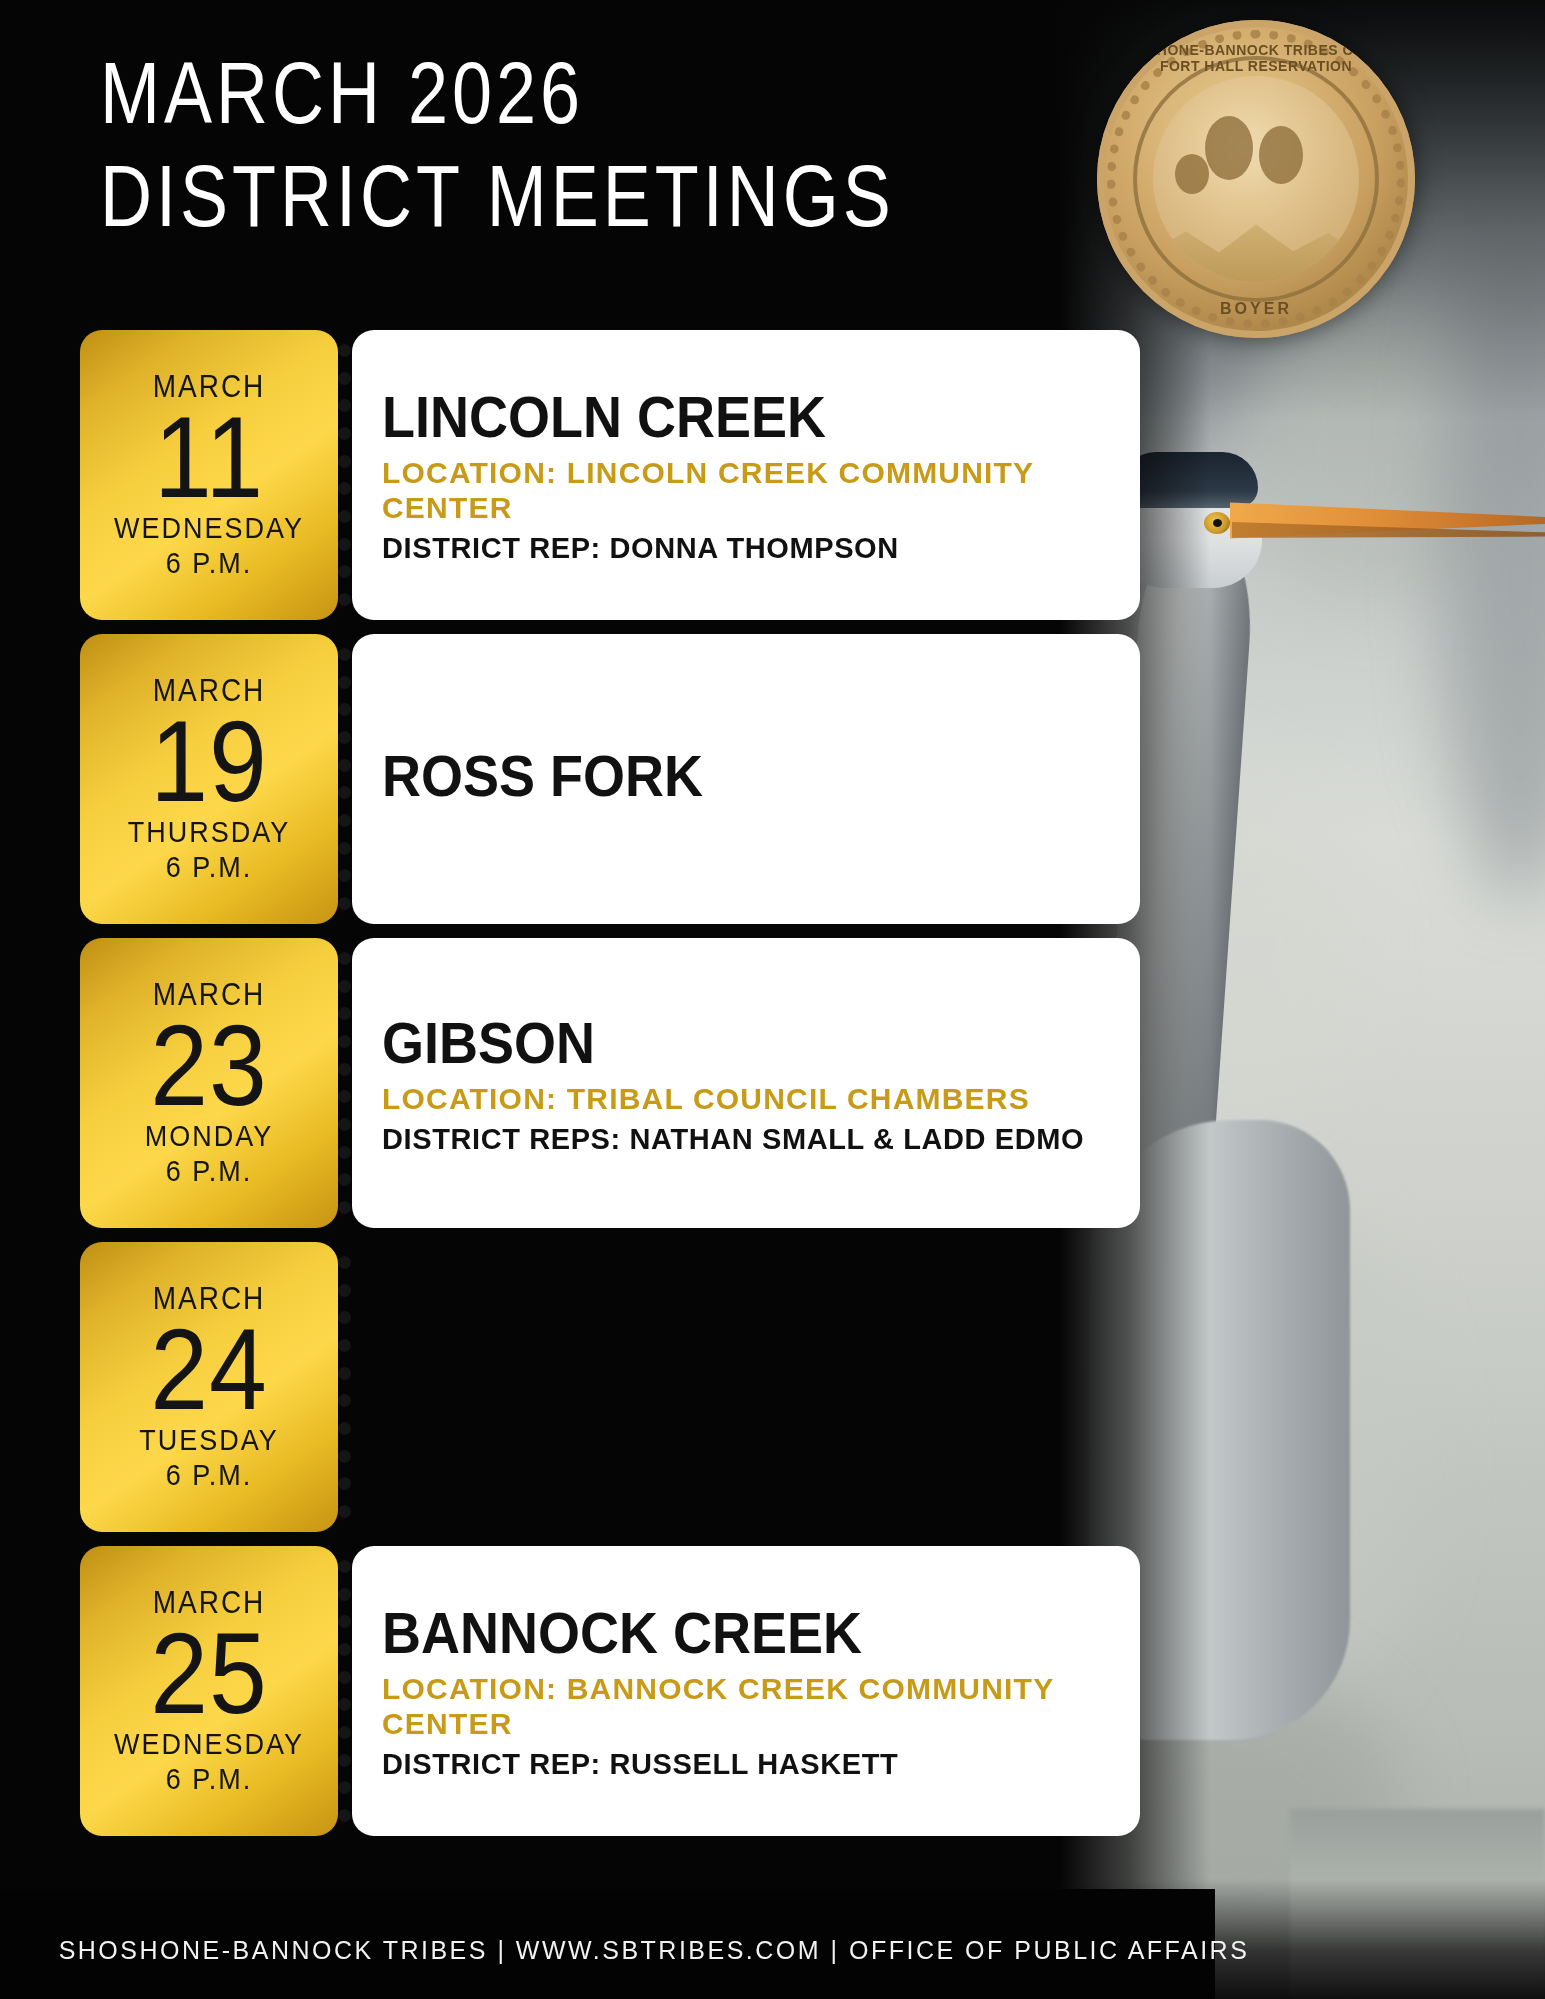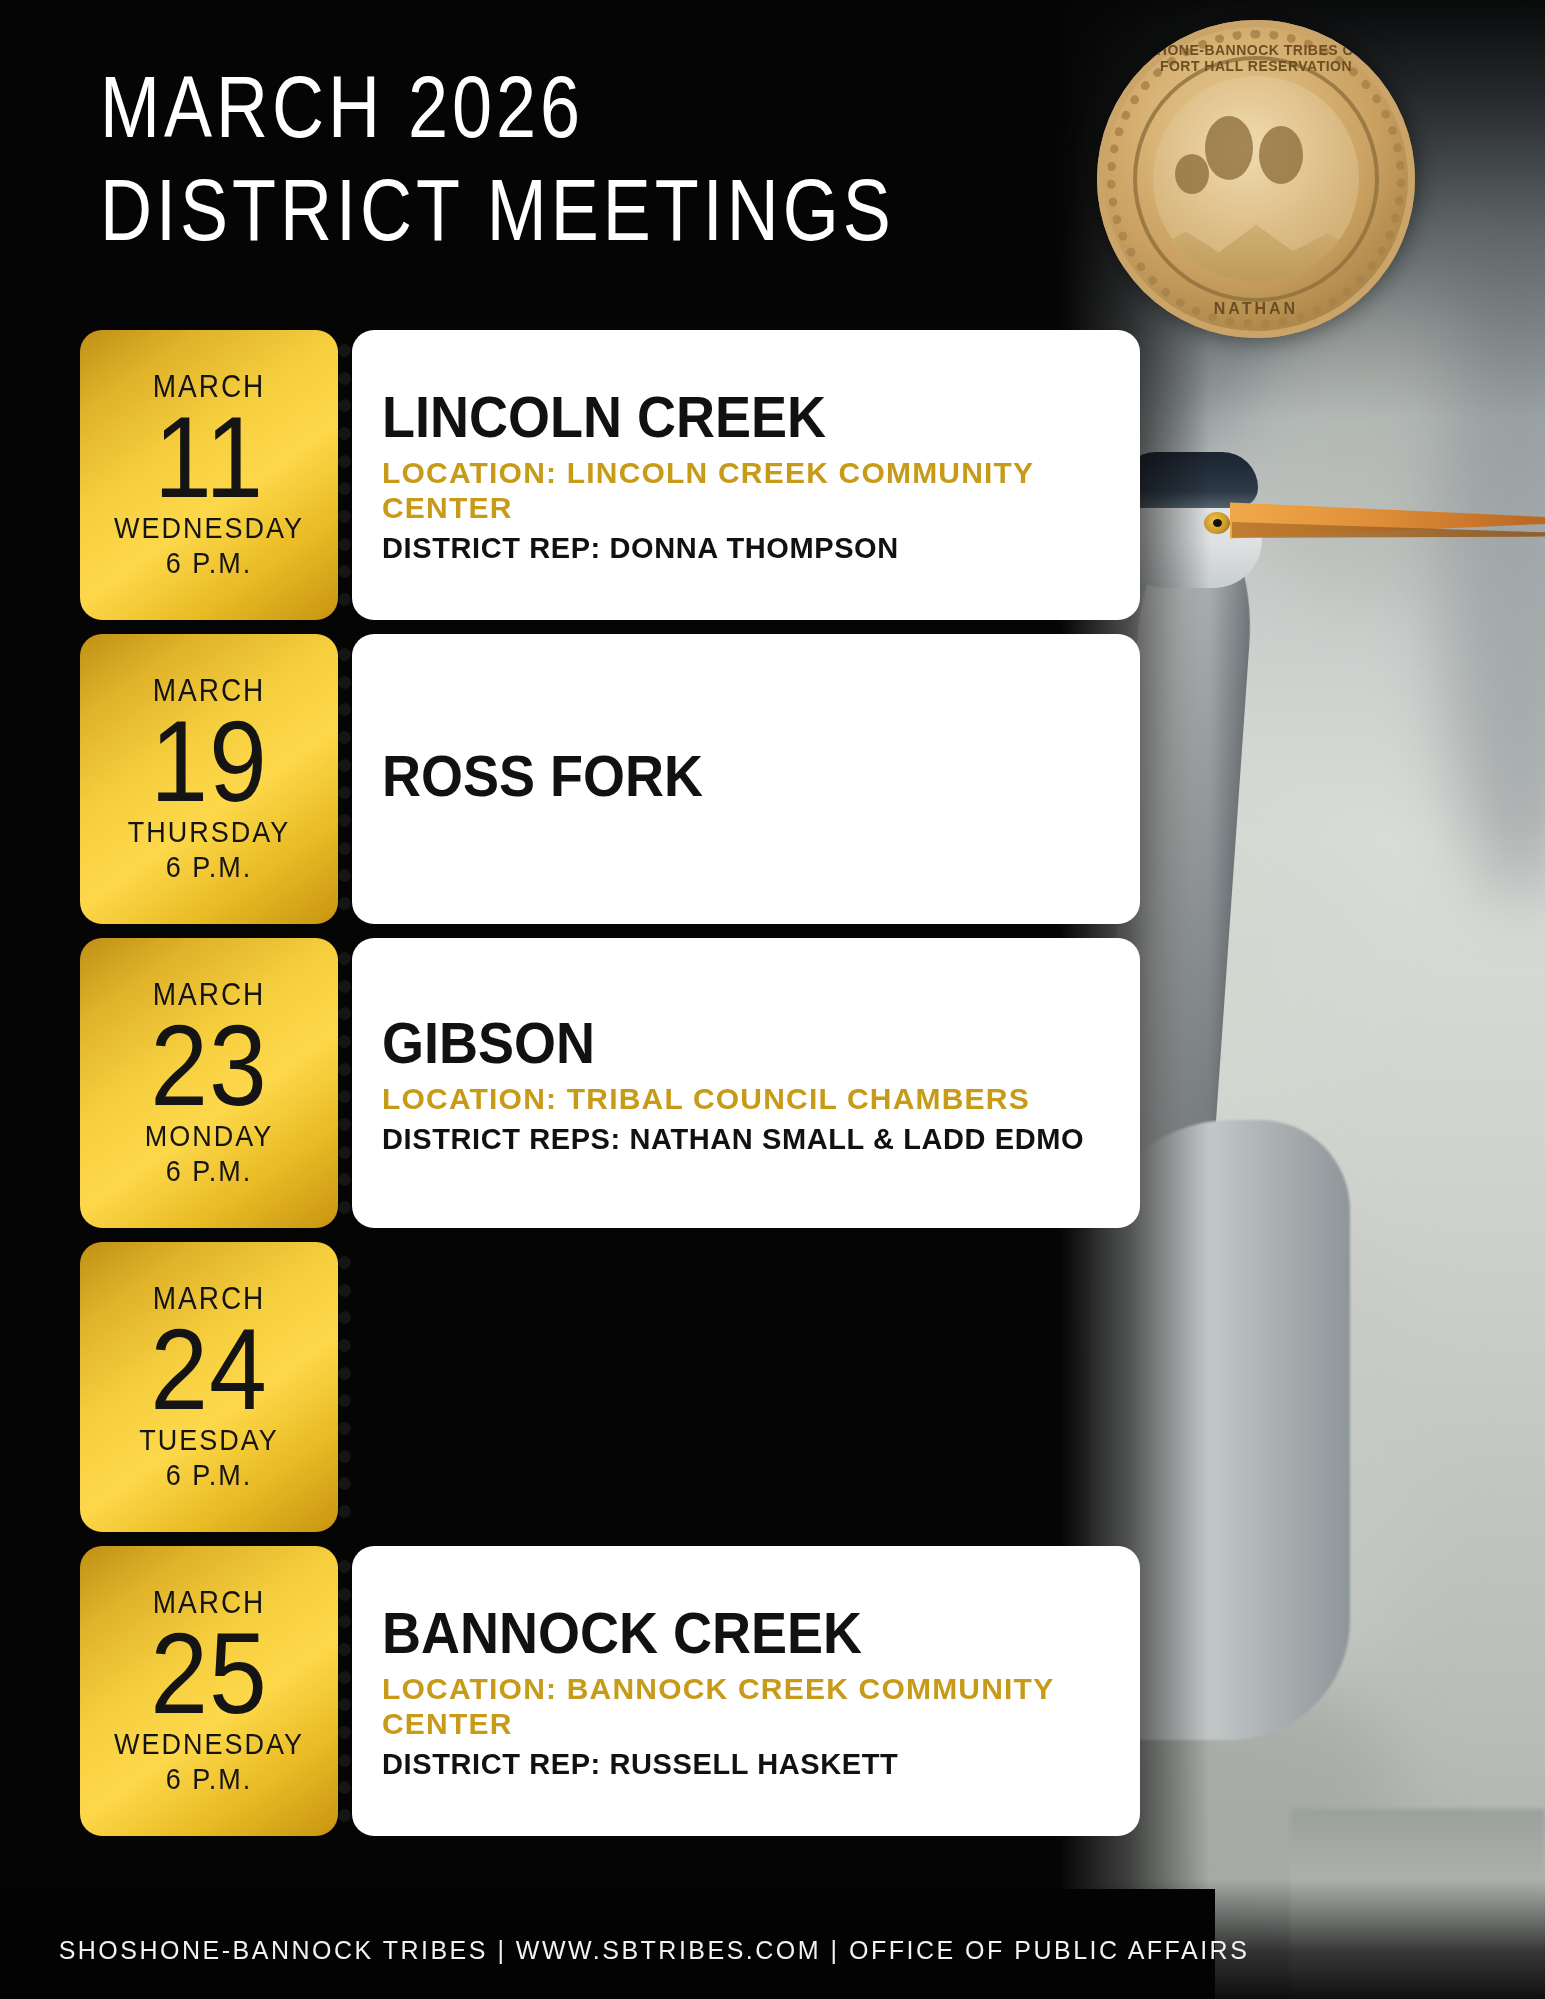--- a/index.html
+++ b/index.html
@@ -132,21 +132,21 @@
   }
   .photo-inset {
     position:absolute; right:0; bottom:0; width:255px; height:190px;
     background: linear-gradient(to bottom, #9aa09c 0%, #b4b9b3 55%, #cdd0cb 100%);
     filter: blur(2px);
   }
 
   
   .header {
     position: absolute;
-    left: 100px; top: 58px;
+    left: 100px; top: 44px;
     width: 960px;
   }
   .title-line {
     color: #ffffff;
     font-family: "Liberation Sans", sans-serif;
     font-weight: 400;
     font-size: 72px;
     letter-spacing: 4px;
     line-height: 1.12;
     text-transform: uppercase;
@@ -362,21 +362,21 @@
   <div class="seal">
     <div class="rope"></div>
     <div class="ring2"></div>
     <div class="inner">
       <div class="fig f1"></div>
       <div class="fig f2"></div>
       <div class="fig f3"></div>
       <div class="mountains"></div>
     </div>
     <div class="seal-top">SHOSHONE-BANNOCK TRIBES OF THE FORT HALL RESERVATION</div>
-    <div class="seal-bottom">NATHAN</div>
+    <div class="seal-bottom">BOYER</div>
   </div>
 
   <div class="rows">
 
     <div class="row">
       <div class="datebox">
         <div class="dm-month">MARCH</div>
         <div class="dm-day">11</div>
         <div class="dm-weekday">WEDNESDAY</div>
         <div class="dm-time">6 P.M.</div>

